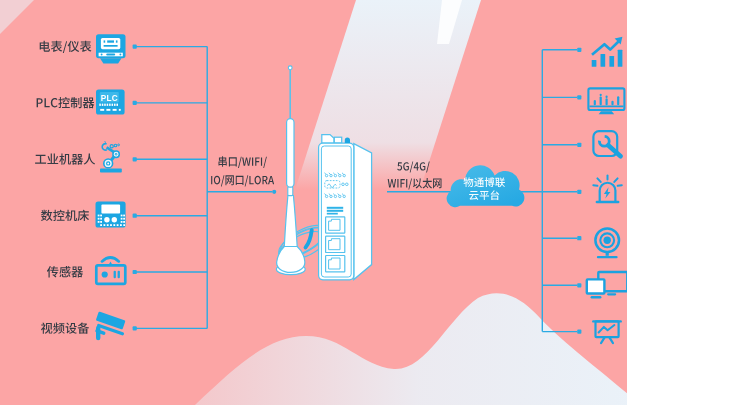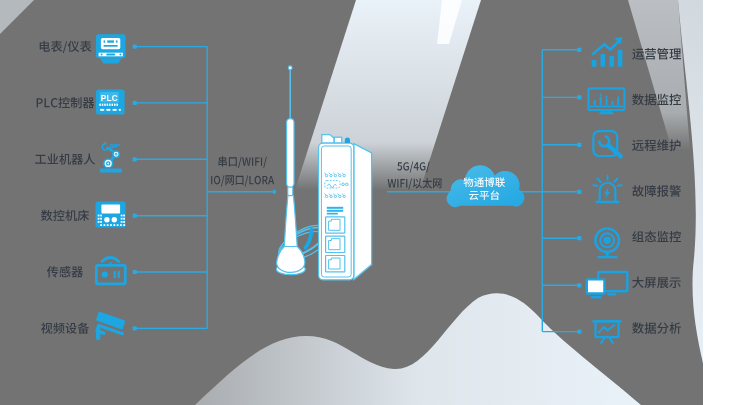--- a/index.html
+++ b/index.html
@@ -1,15 +1,15 @@
 <!DOCTYPE html>
 <html><head><meta charset="utf-8">
 <style>
 html,body{margin:0;padding:0;background:#fff;}
-#c{position:relative;width:703px;height:405px;overflow:hidden;background:#737373;}
+#c{position:relative;width:627px;height:405px;overflow:hidden;background:#fca5a5;}
 </style></head>
 <body>
 <div id="c">
 <svg width="729" height="405" viewBox="0 0 729 405" font-family="Liberation Sans, sans-serif">
 <defs>
 <linearGradient id="gA" x1="0" y1="0" x2="0" y2="1">
  <stop offset="0" stop-color="#eaf2f9"></stop>
           <stop offset="0.75" stop-color="#eaf2f9" stop-opacity="0.75"></stop>
           <stop offset="1" stop-color="#eaf2f9" stop-opacity="0"></stop>
 </linearGradient>

